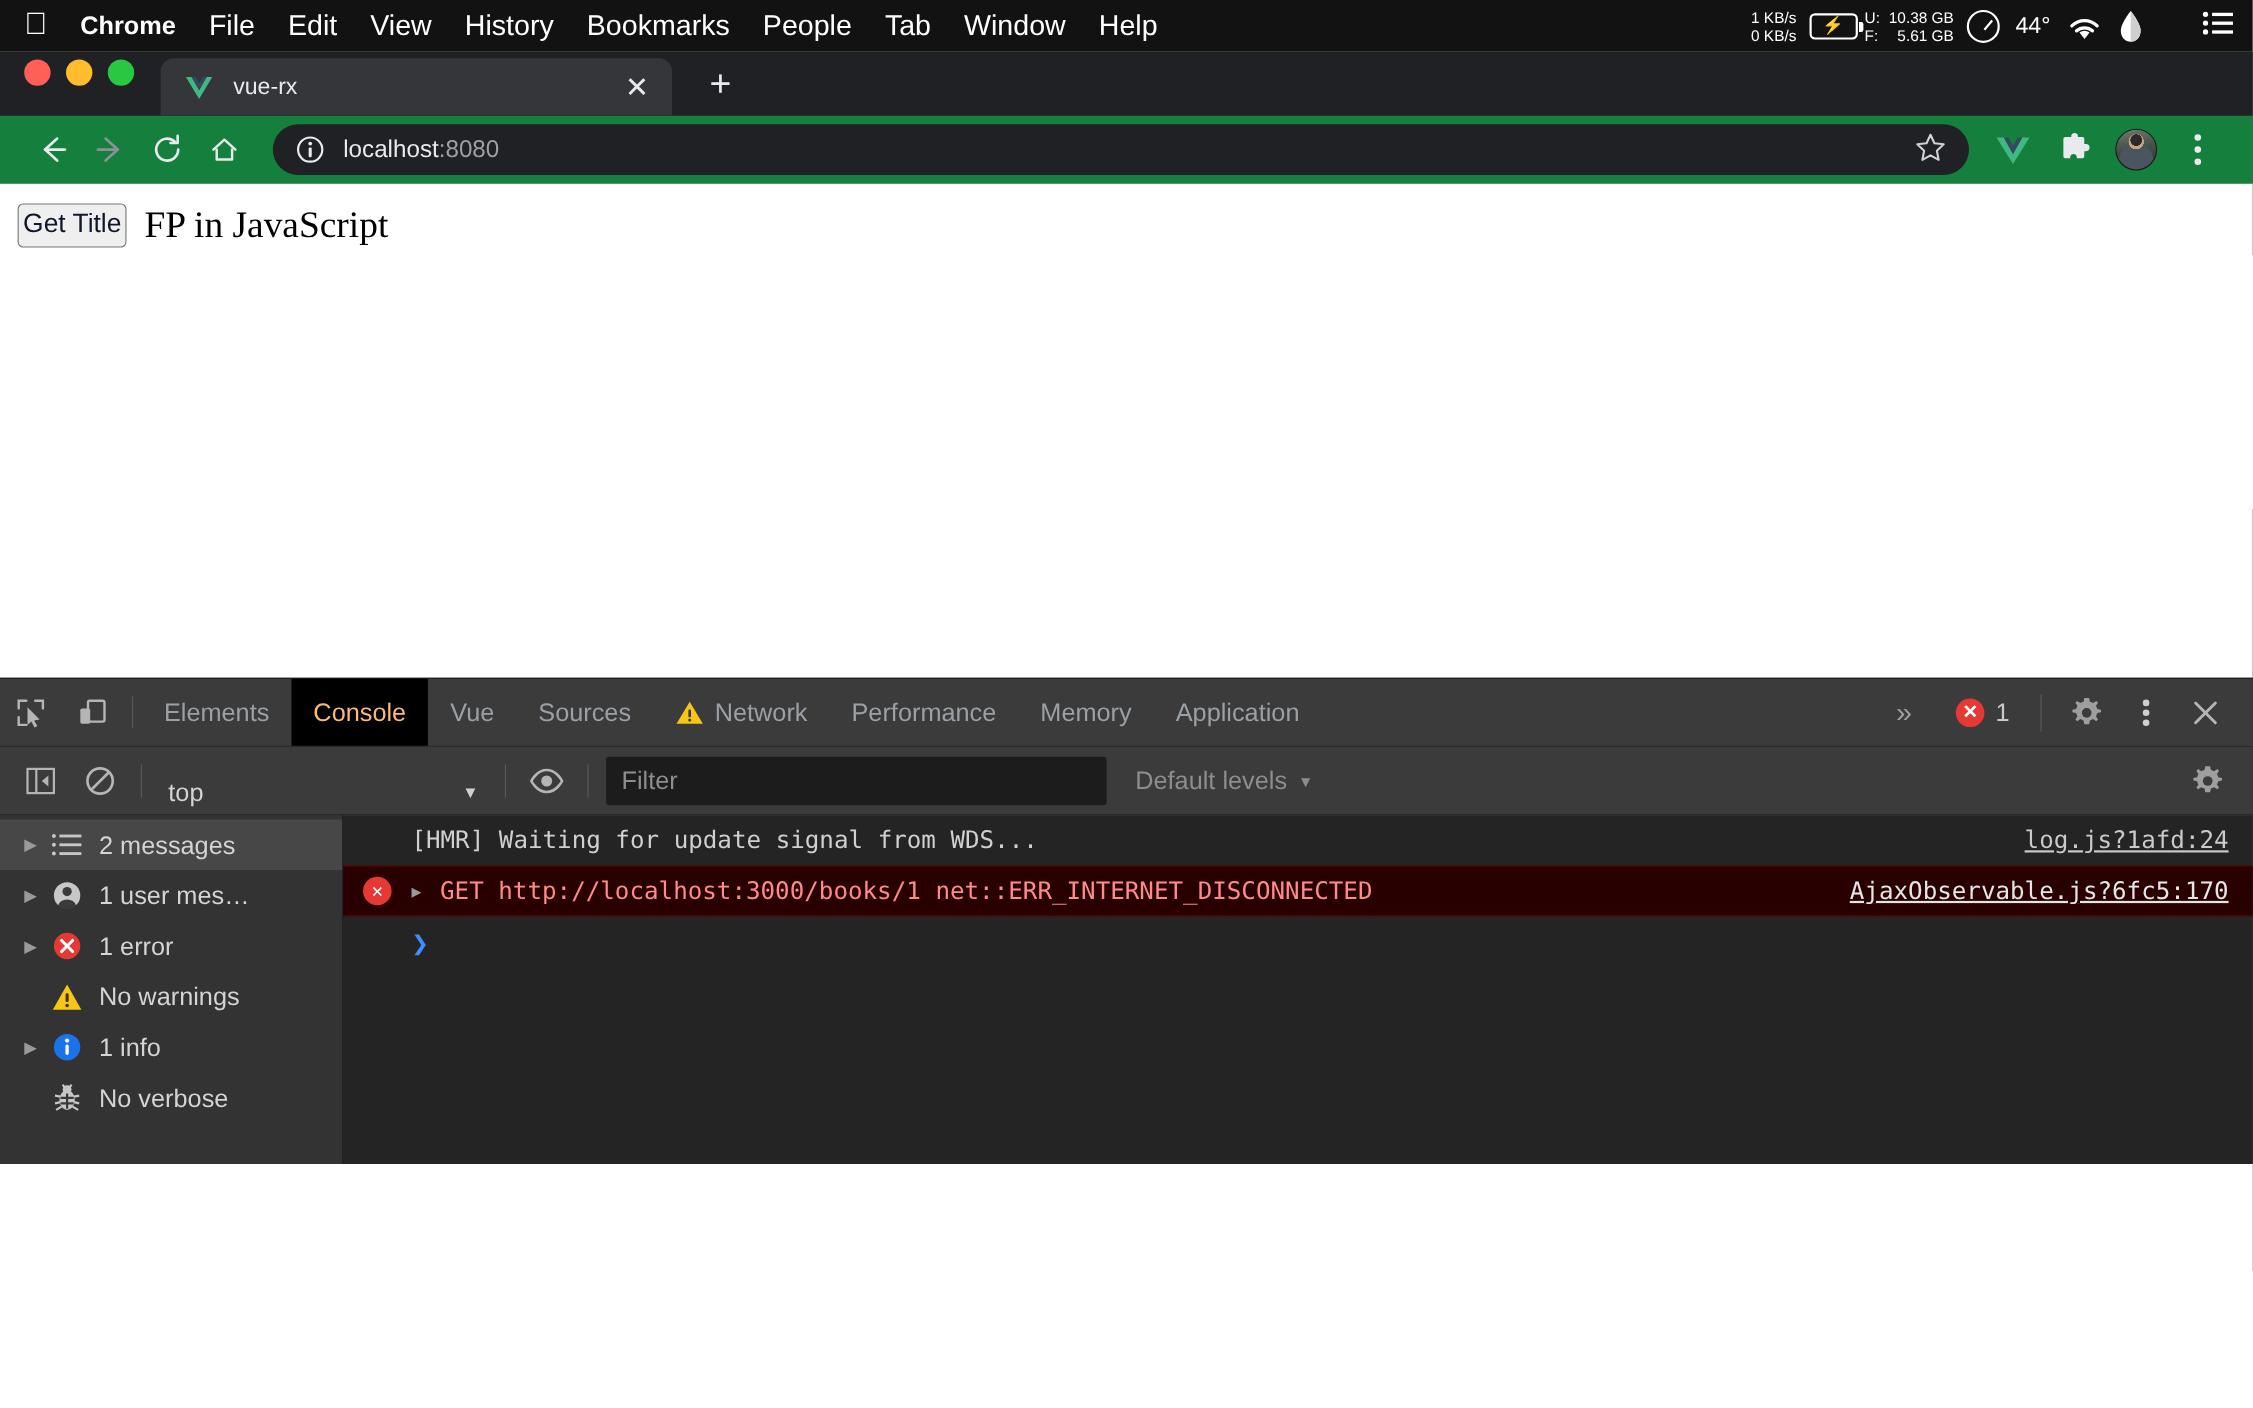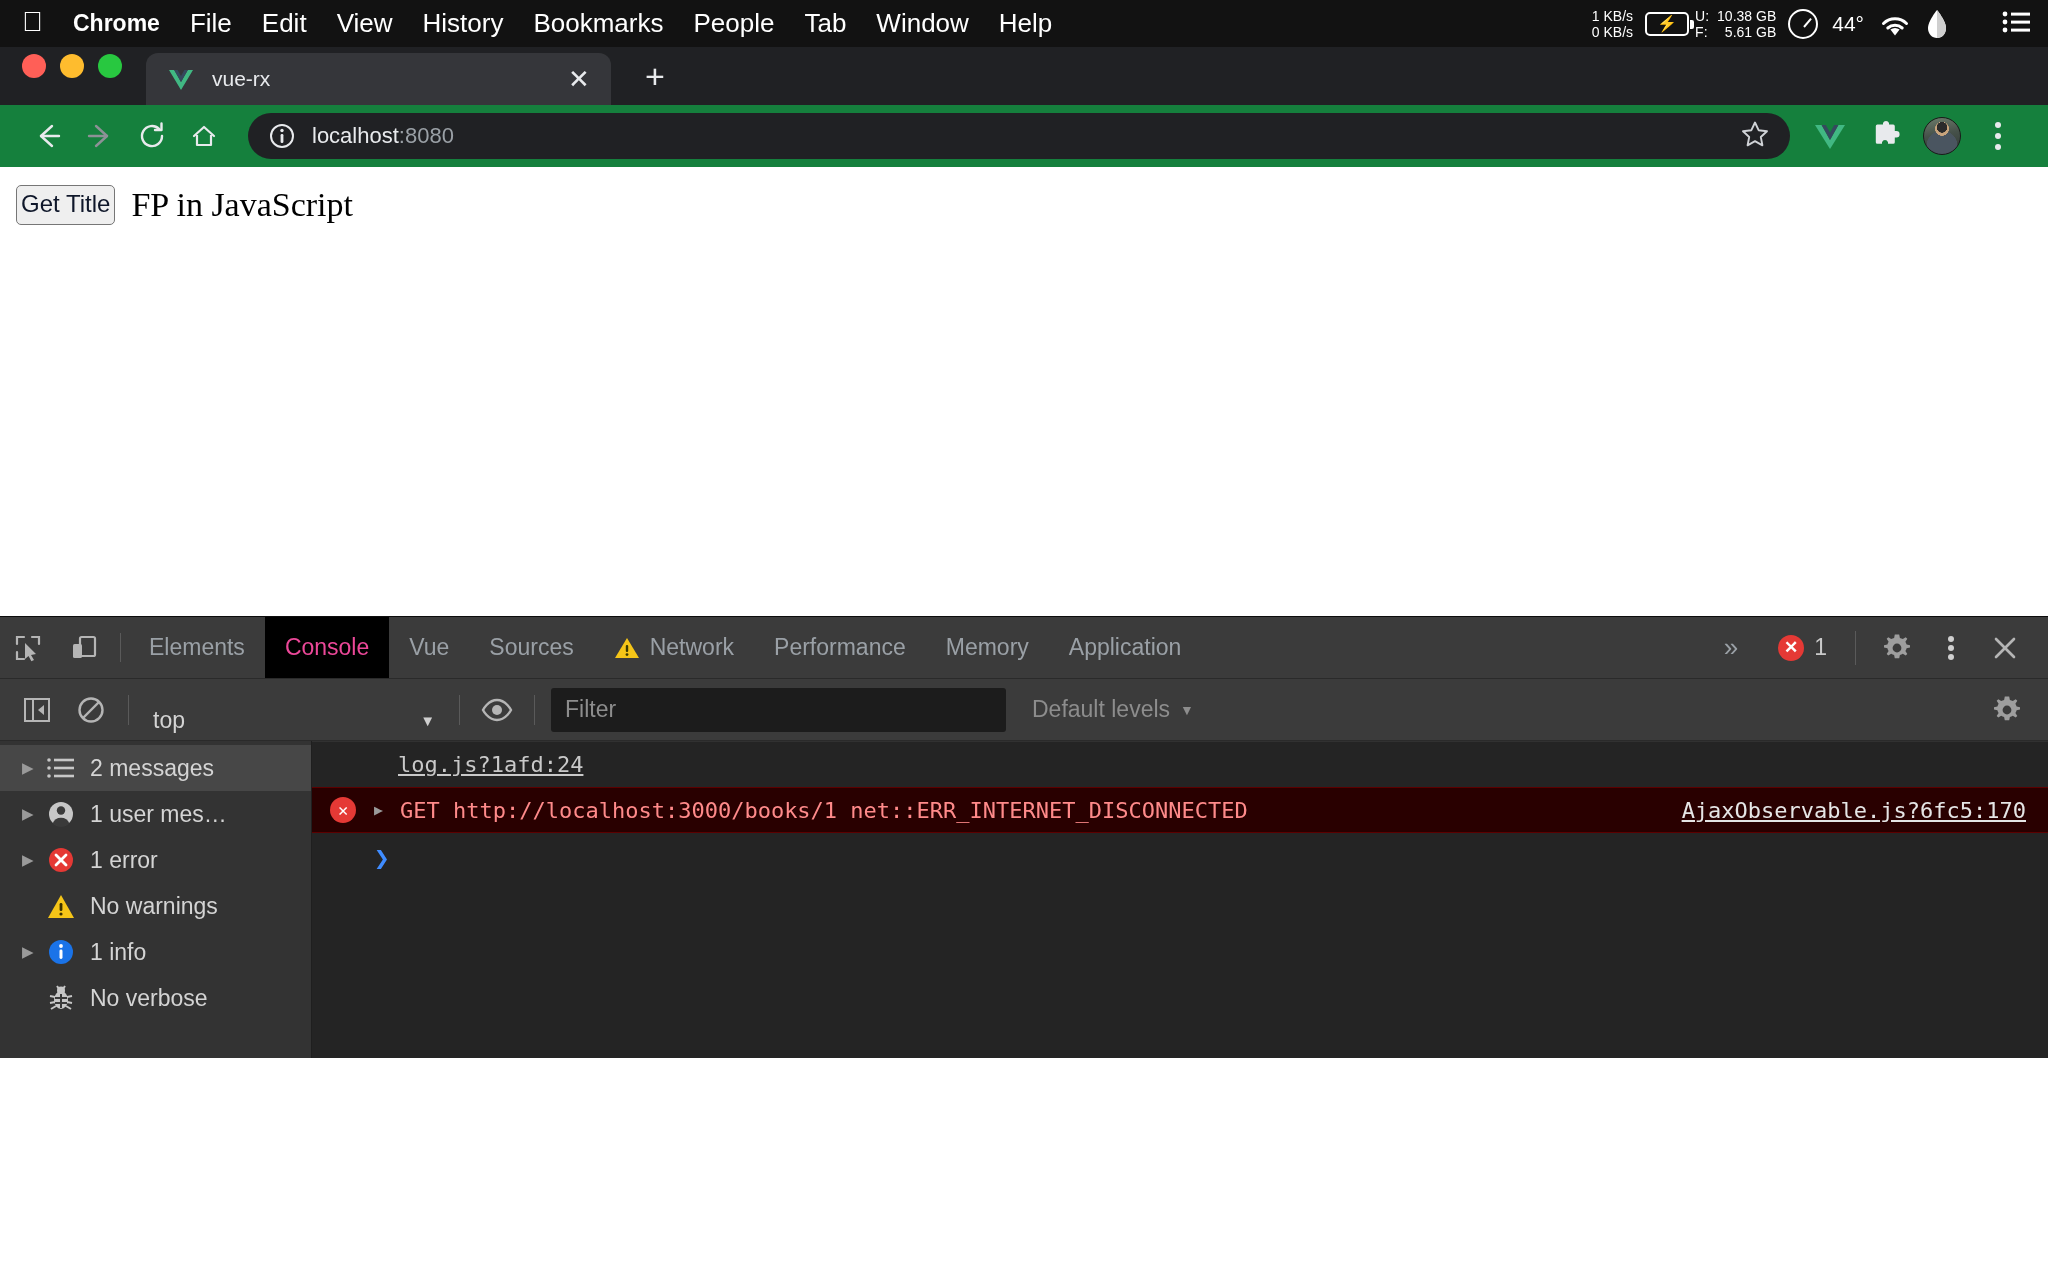--- a/index.html
+++ b/index.html
@@ -147,21 +147,21 @@
   #dt-tabs {
     height:62px;background:#3b3b3b;display:flex;align-items:stretch;
     border-bottom:1px solid #2a2a2a;
   }
   .dt-toolicon { width:56px;display:flex;align-items:center;justify-content:center; }
   .dt-sep { width:1px;background:#5a5a5a;margin:16px 8px; flex:0 0 auto;}
   .dt-tab {
     display:flex;align-items:center;gap:10px;
     padding:0 20px;color:#9aa0a6;font-size:23px;white-space:nowrap;
   }
-  .dt-tab.active { background:#000; color:#ec4899; }
+  .dt-tab.active { background:#000; color:#fdba74; }
   .dt-tab .warn-tri { display:flex;align-items:center;}
   .dt-right { margin-left:auto; display:flex;align-items:center; padding-right:16px;}
   .dt-chev { color:#9aa0a6; font-size:26px; padding:0 26px; }
   .err-badge { display:flex;align-items:center;gap:10px;padding:0 14px;}
   .err-circle {
     width:26px;height:26px;border-radius:50%;background:#e53935;color:#fff;
     display:flex;align-items:center;justify-content:center;font-size:17px;font-weight:bold;
   }
   .err-count { color:#c9c9c9;font-size:23px; }
   .dt-vsep { width:1px;height:34px;background:#5a5a5a;margin:0 14px; }
@@ -611,20 +611,21 @@
             </svg>
           </span>
           <span class="slabel">No verbose</span>
         </div>
       </div>
 
       <div id="dt-messages">
 
         <div class="msg">
           <span class="gutter"></span>
+          <span class="text">[HMR] Waiting for update signal from WDS...</span>
           <span class="src">log.js?1afd:24</span>
         </div>
 
         <div class="msg error">
           <span class="gutter">
             <span class="err-dot">✕</span>
           </span>
           <span class="arrow">▶</span>
           <span class="text"><span>GET</span>&nbsp;<span class="lnk">http://localhost:3000/books/1</span>&nbsp;<span>net::ERR_INTERNET_DISCONNECTED</span></span>
           <span class="src">AjaxObservable.js?6fc5:170</span>

